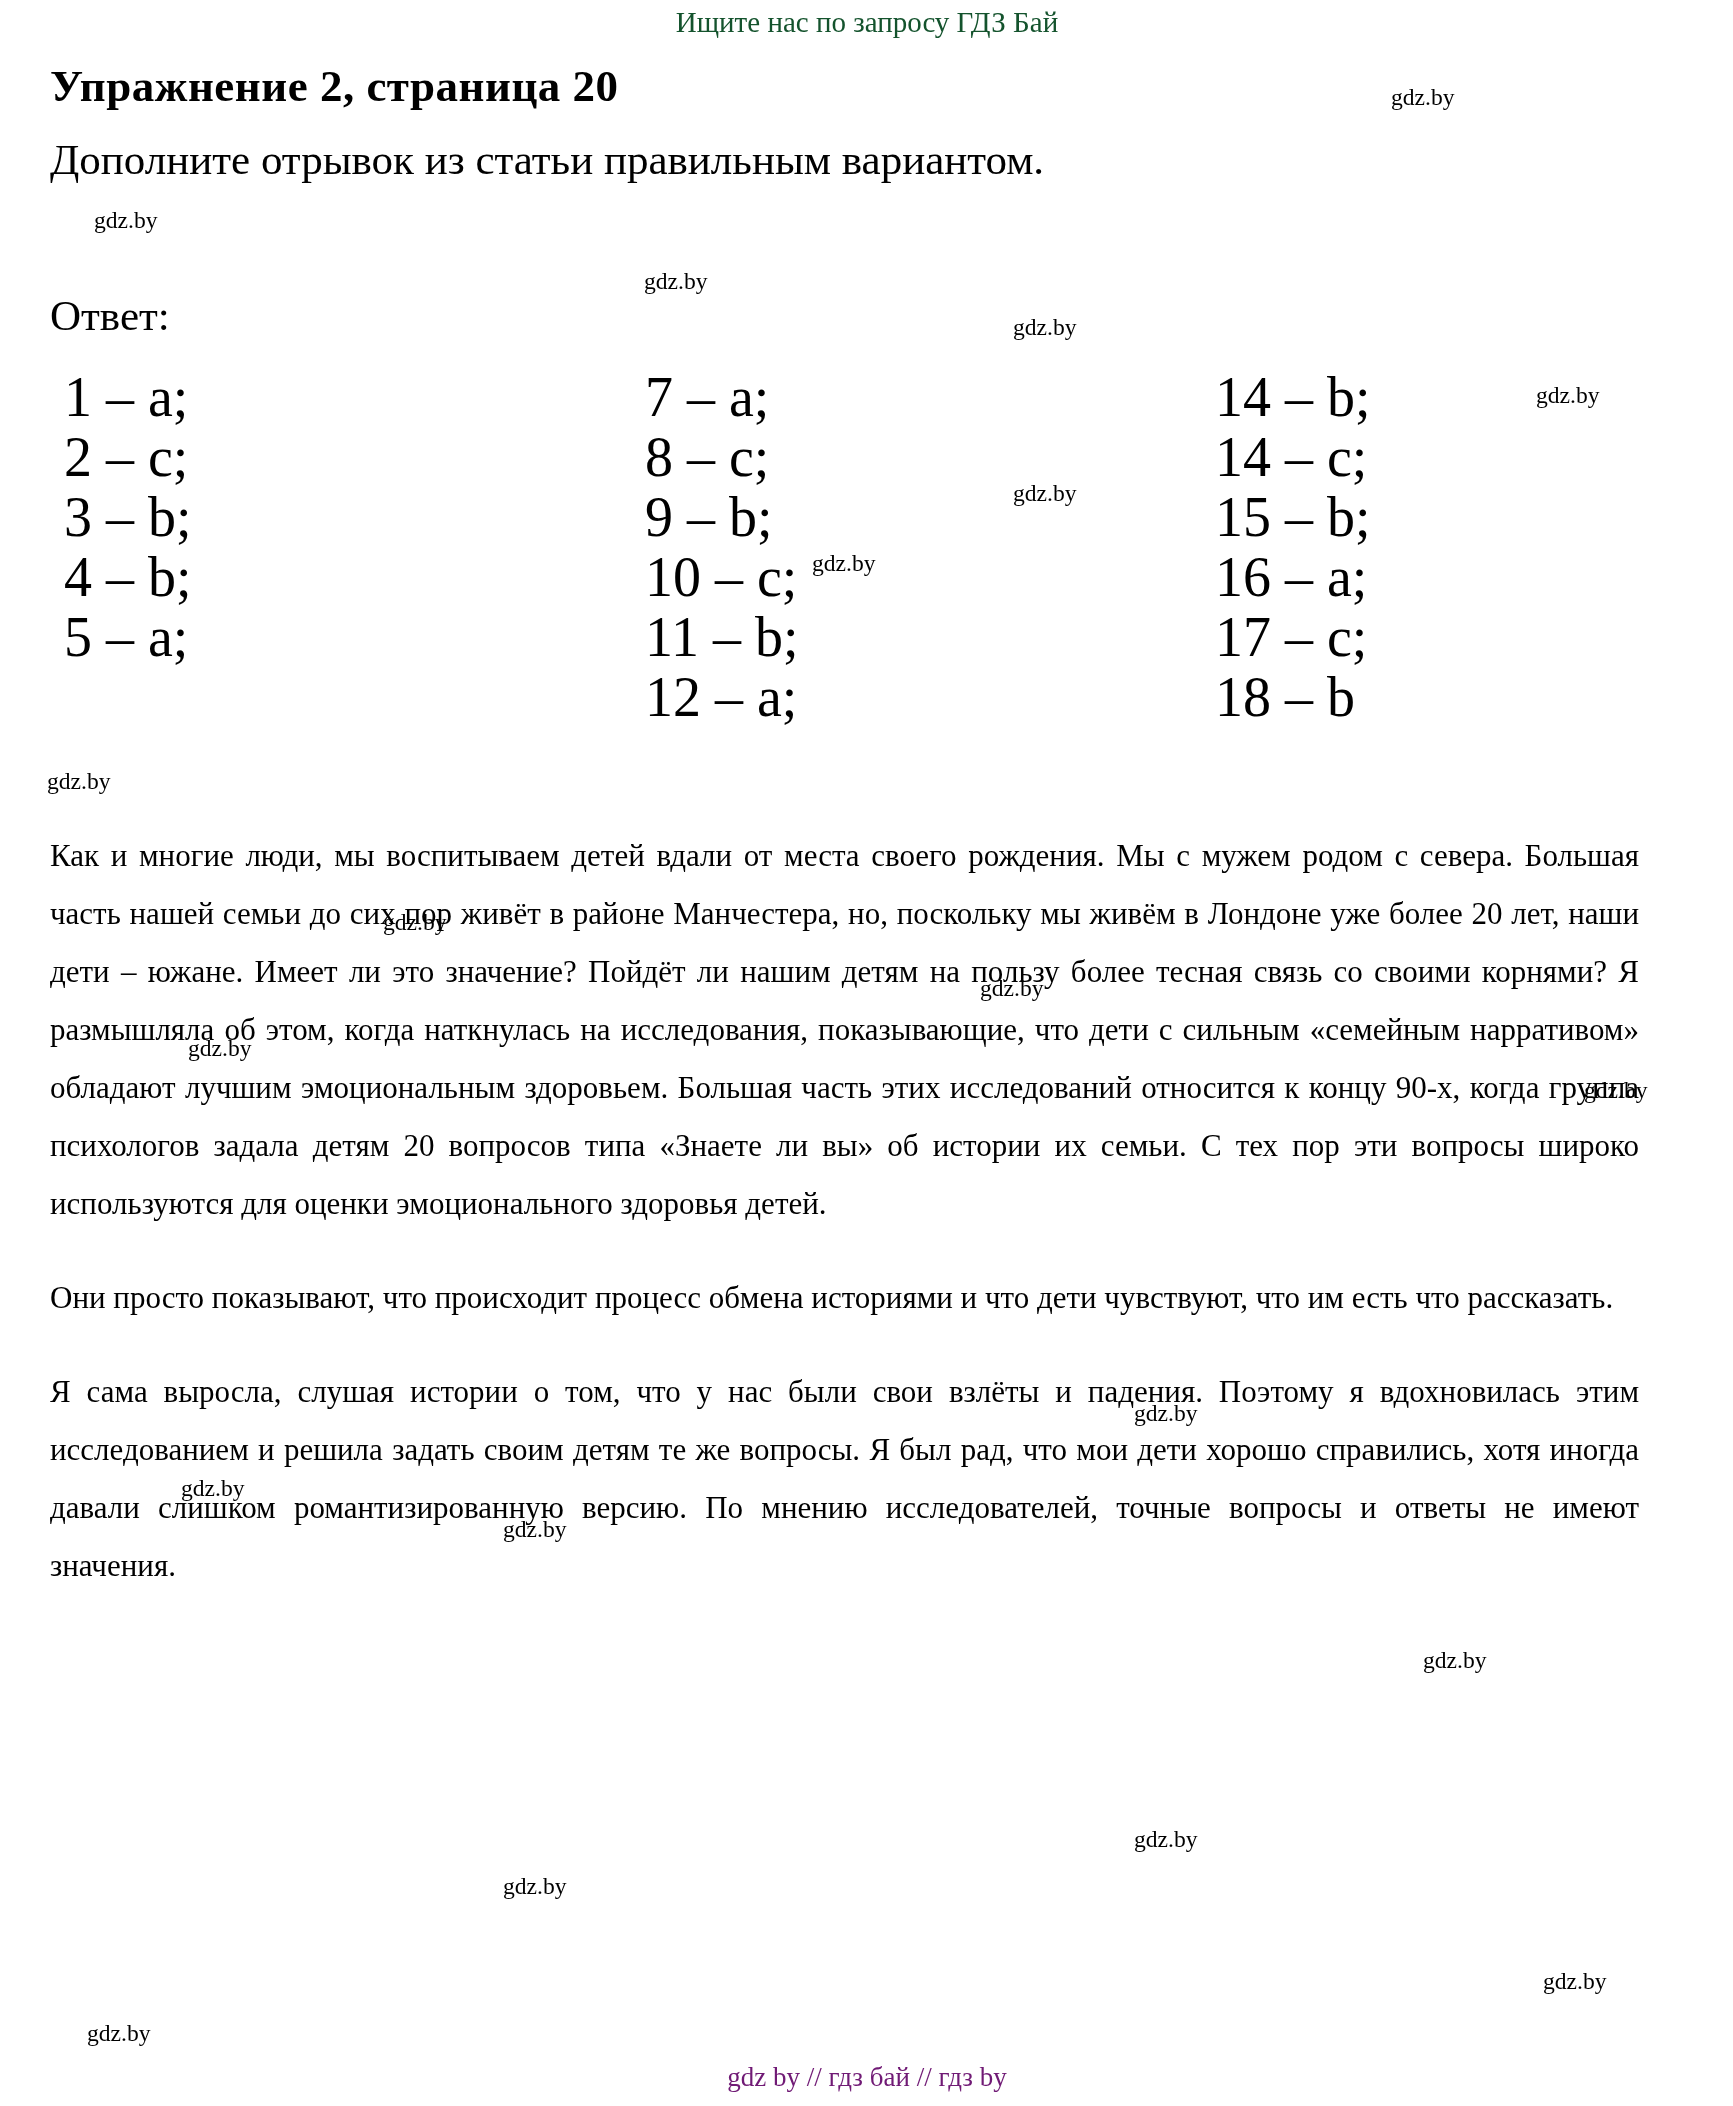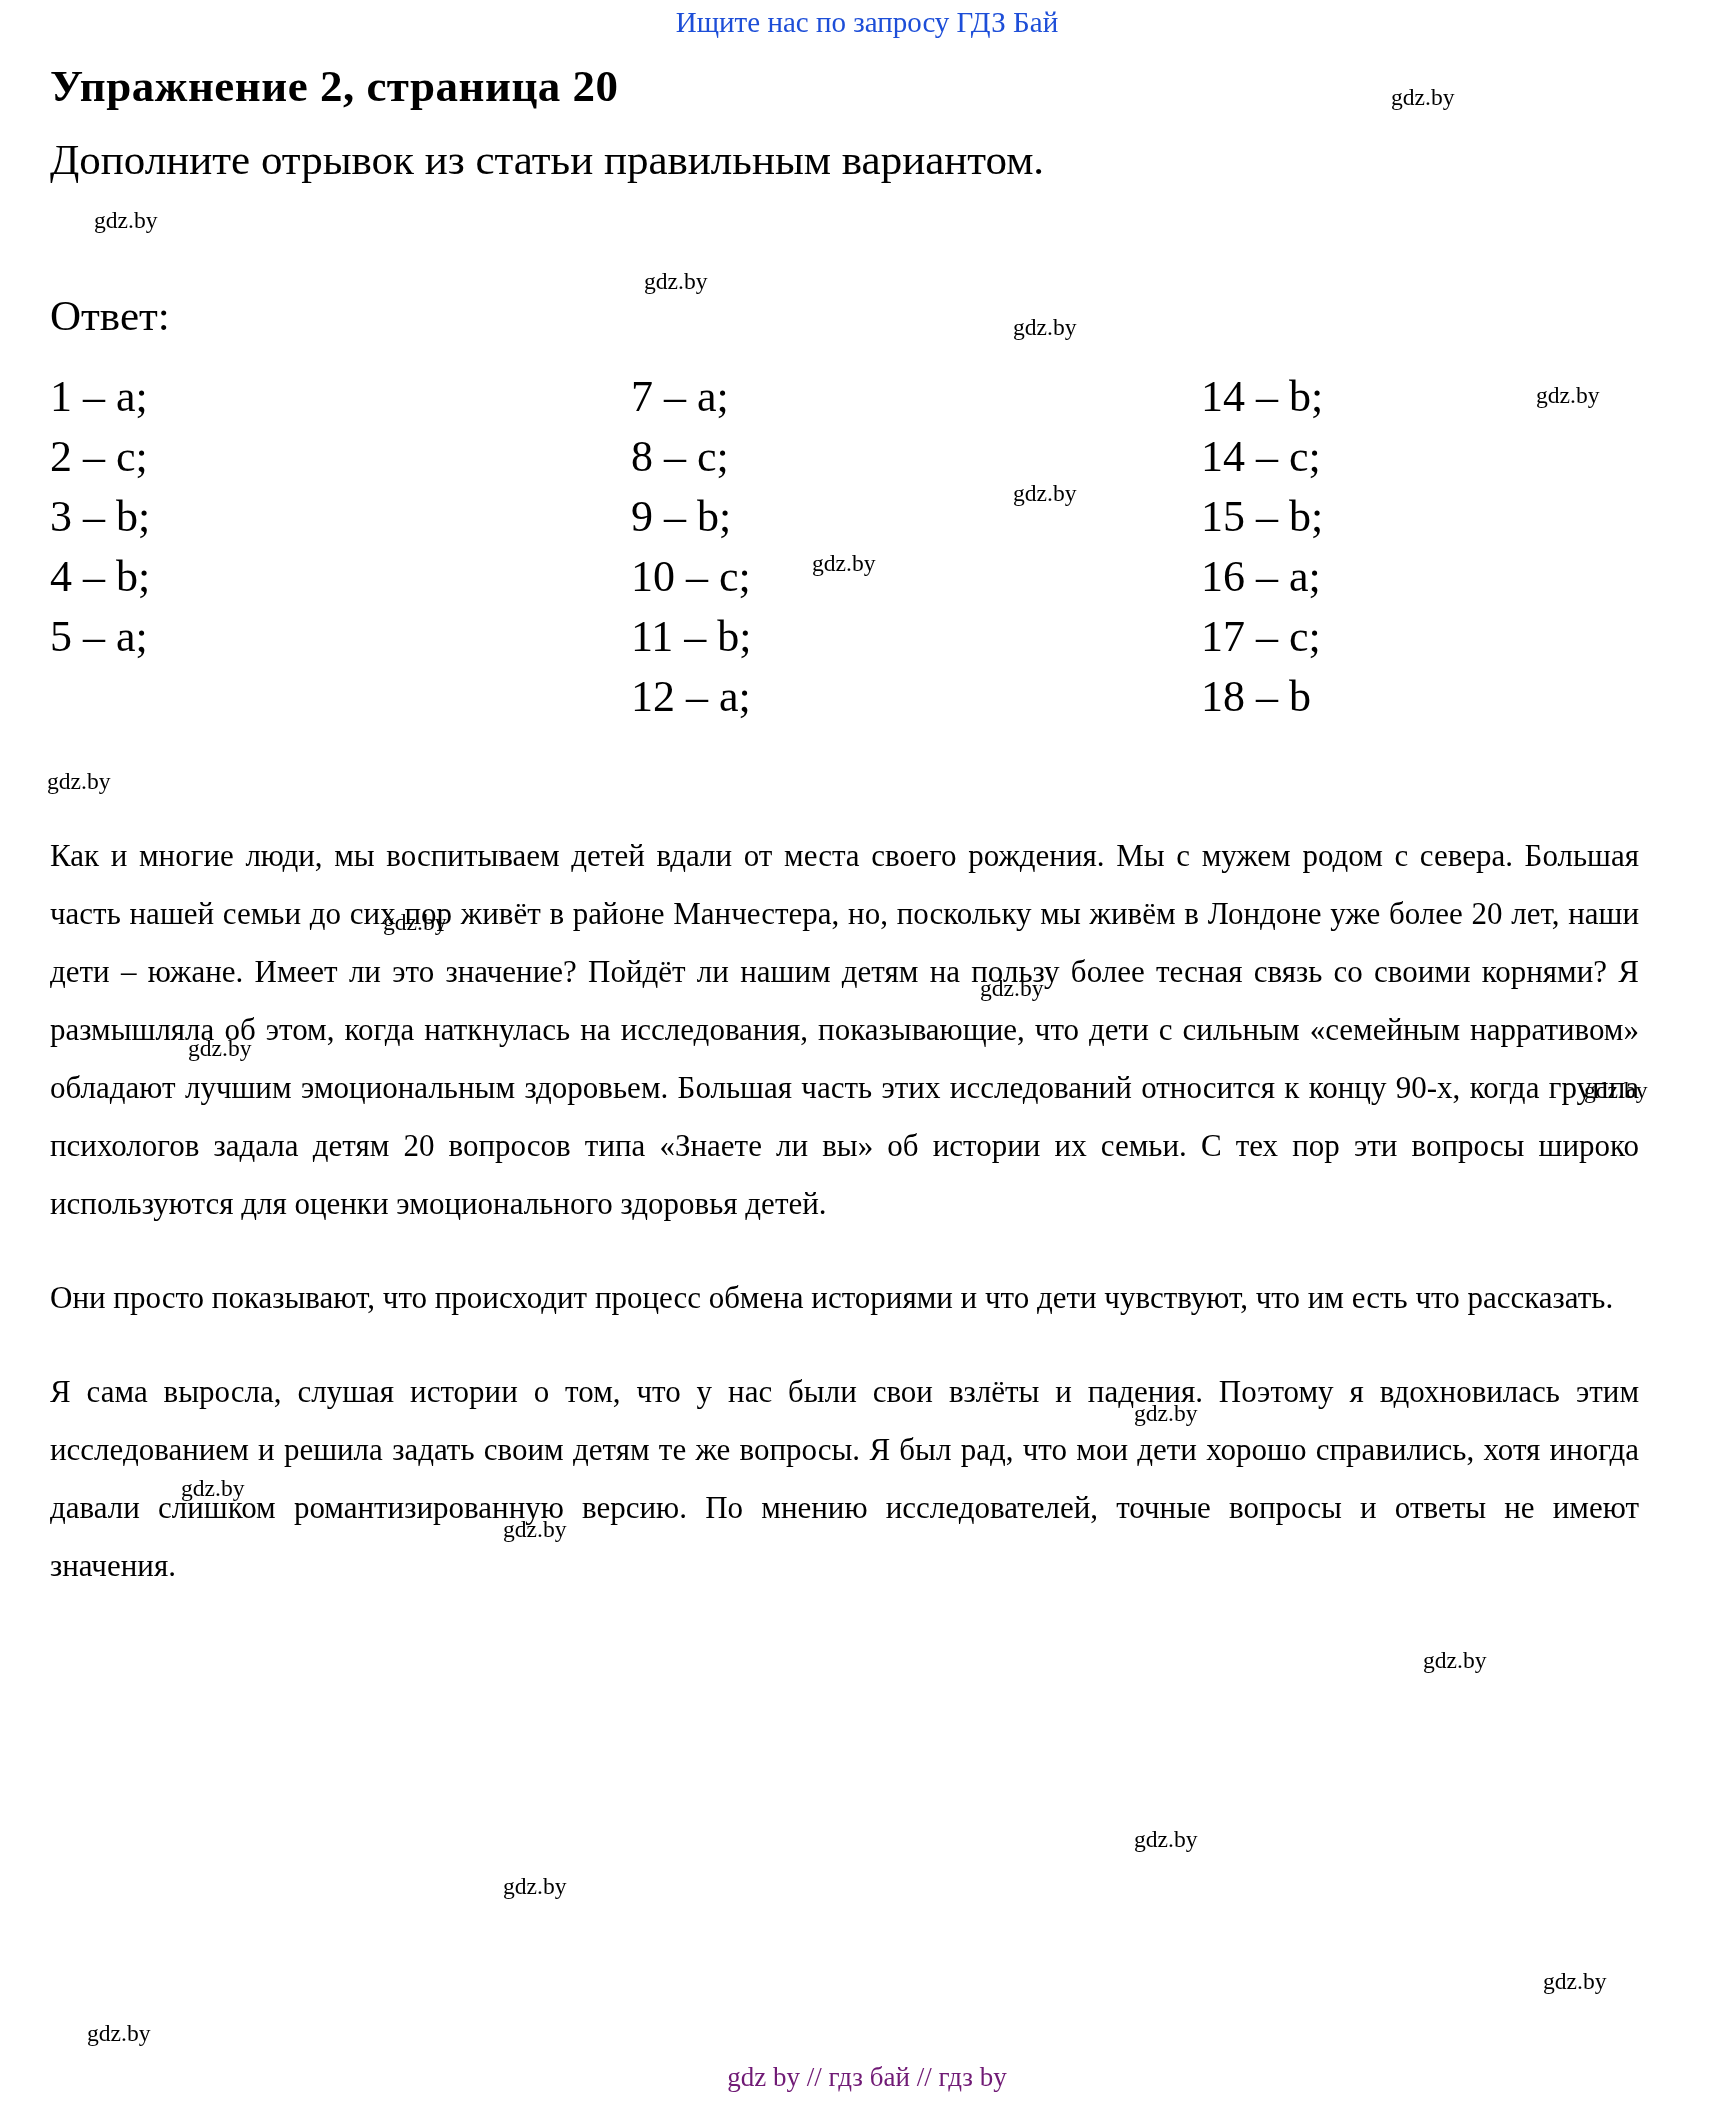--- a/index.html
+++ b/index.html
@@ -12,21 +12,21 @@
     font-family: "Liberation Serif", serif;
     overflow: hidden;
   }
   .page { position: absolute; inset: 0; }
 
   .banner {
     position: absolute;
     top: 5.5px; left: 0;
     width: 100%;
     text-align: center;
-    color: #1d4ed8;
+    color: #14532d;
     font-size: 29px;
   }
 
   .title {
     position: absolute;
     left: 50px; top: 60px;
     font-size: 45px;
     font-weight: bold;
     letter-spacing: 0.5px;
   }
@@ -39,25 +39,25 @@
 
   .answer-label {
     position: absolute;
     left: 50px; top: 247px;
     font-size: 43px;
     margin-top: 44px;
   }
 
   .answers {
     position: absolute;
-    left: 50px; top: 367px;
+    left: 64px; top: 367px;
     width: 1600px;
     display: grid;
     grid-template-columns: 581px 570px auto;
-    font-size: 44px;
+    font-size: 56px;
   }
   .ans { line-height: 60px; }
 
   .article {
     position: absolute;
     left: 50px; top: 784px;
     width: 1589px;
     font-size: 31px;
     line-height: 58px;
     text-align: justify;

